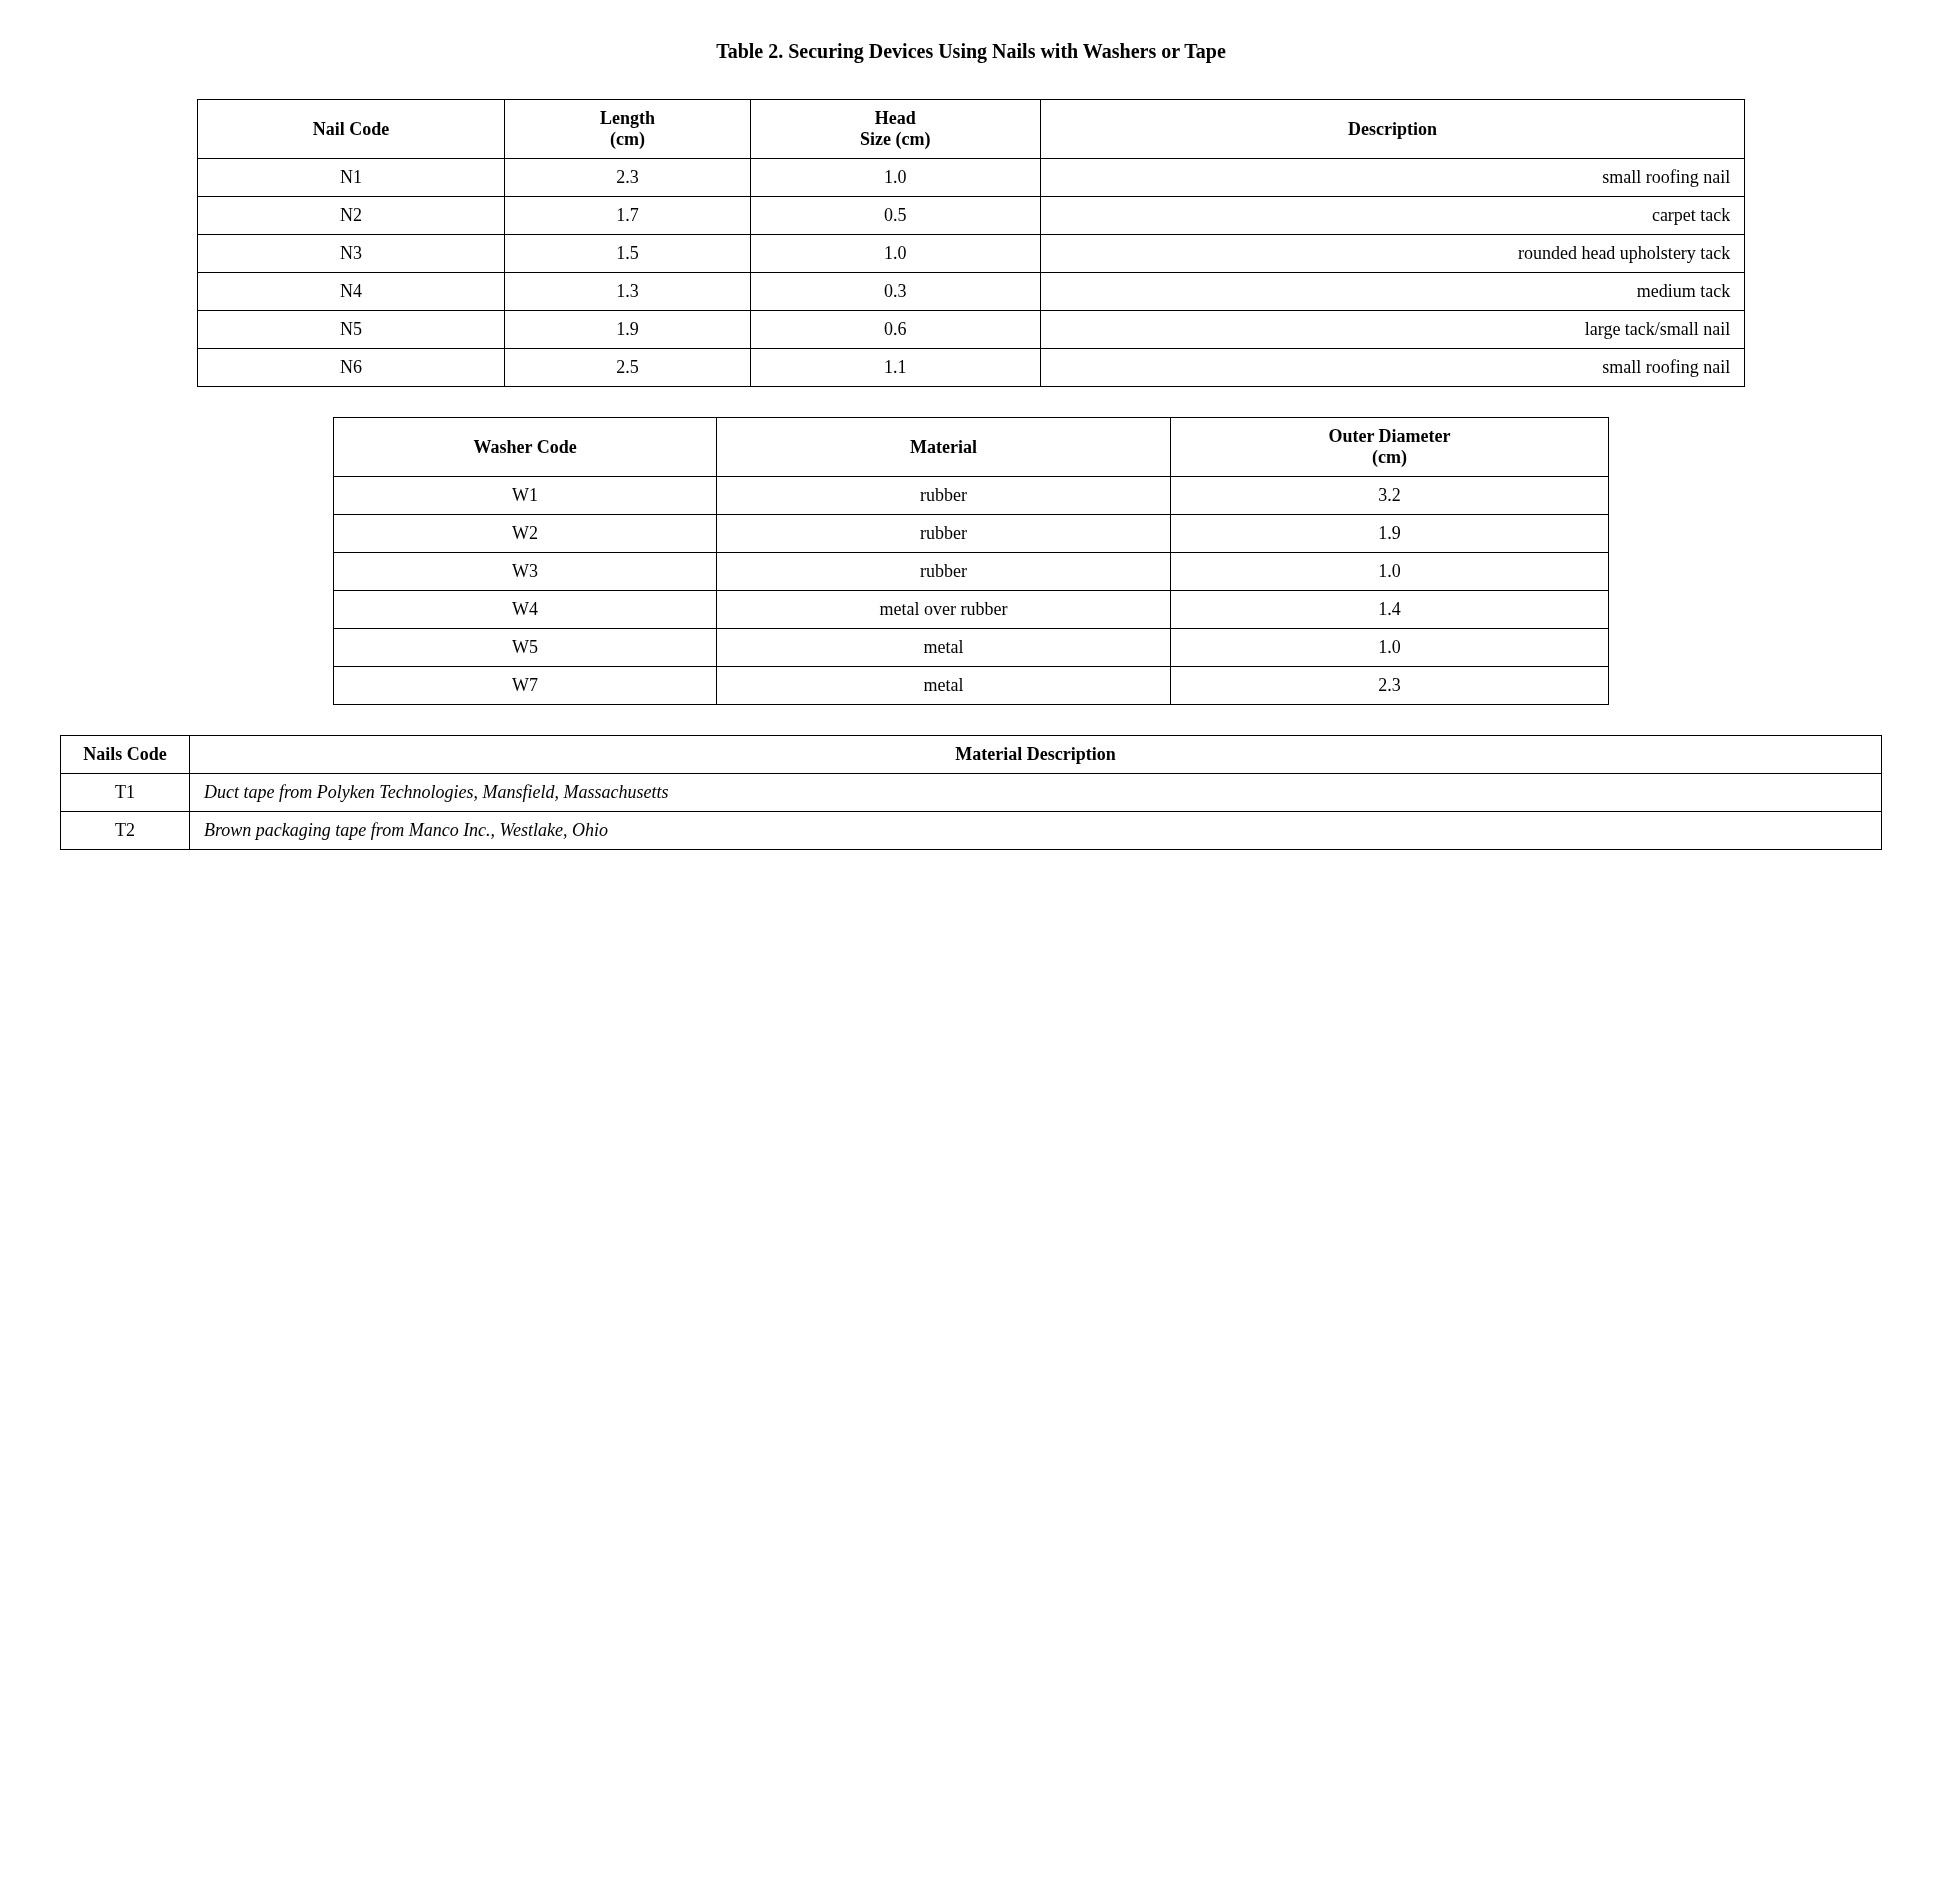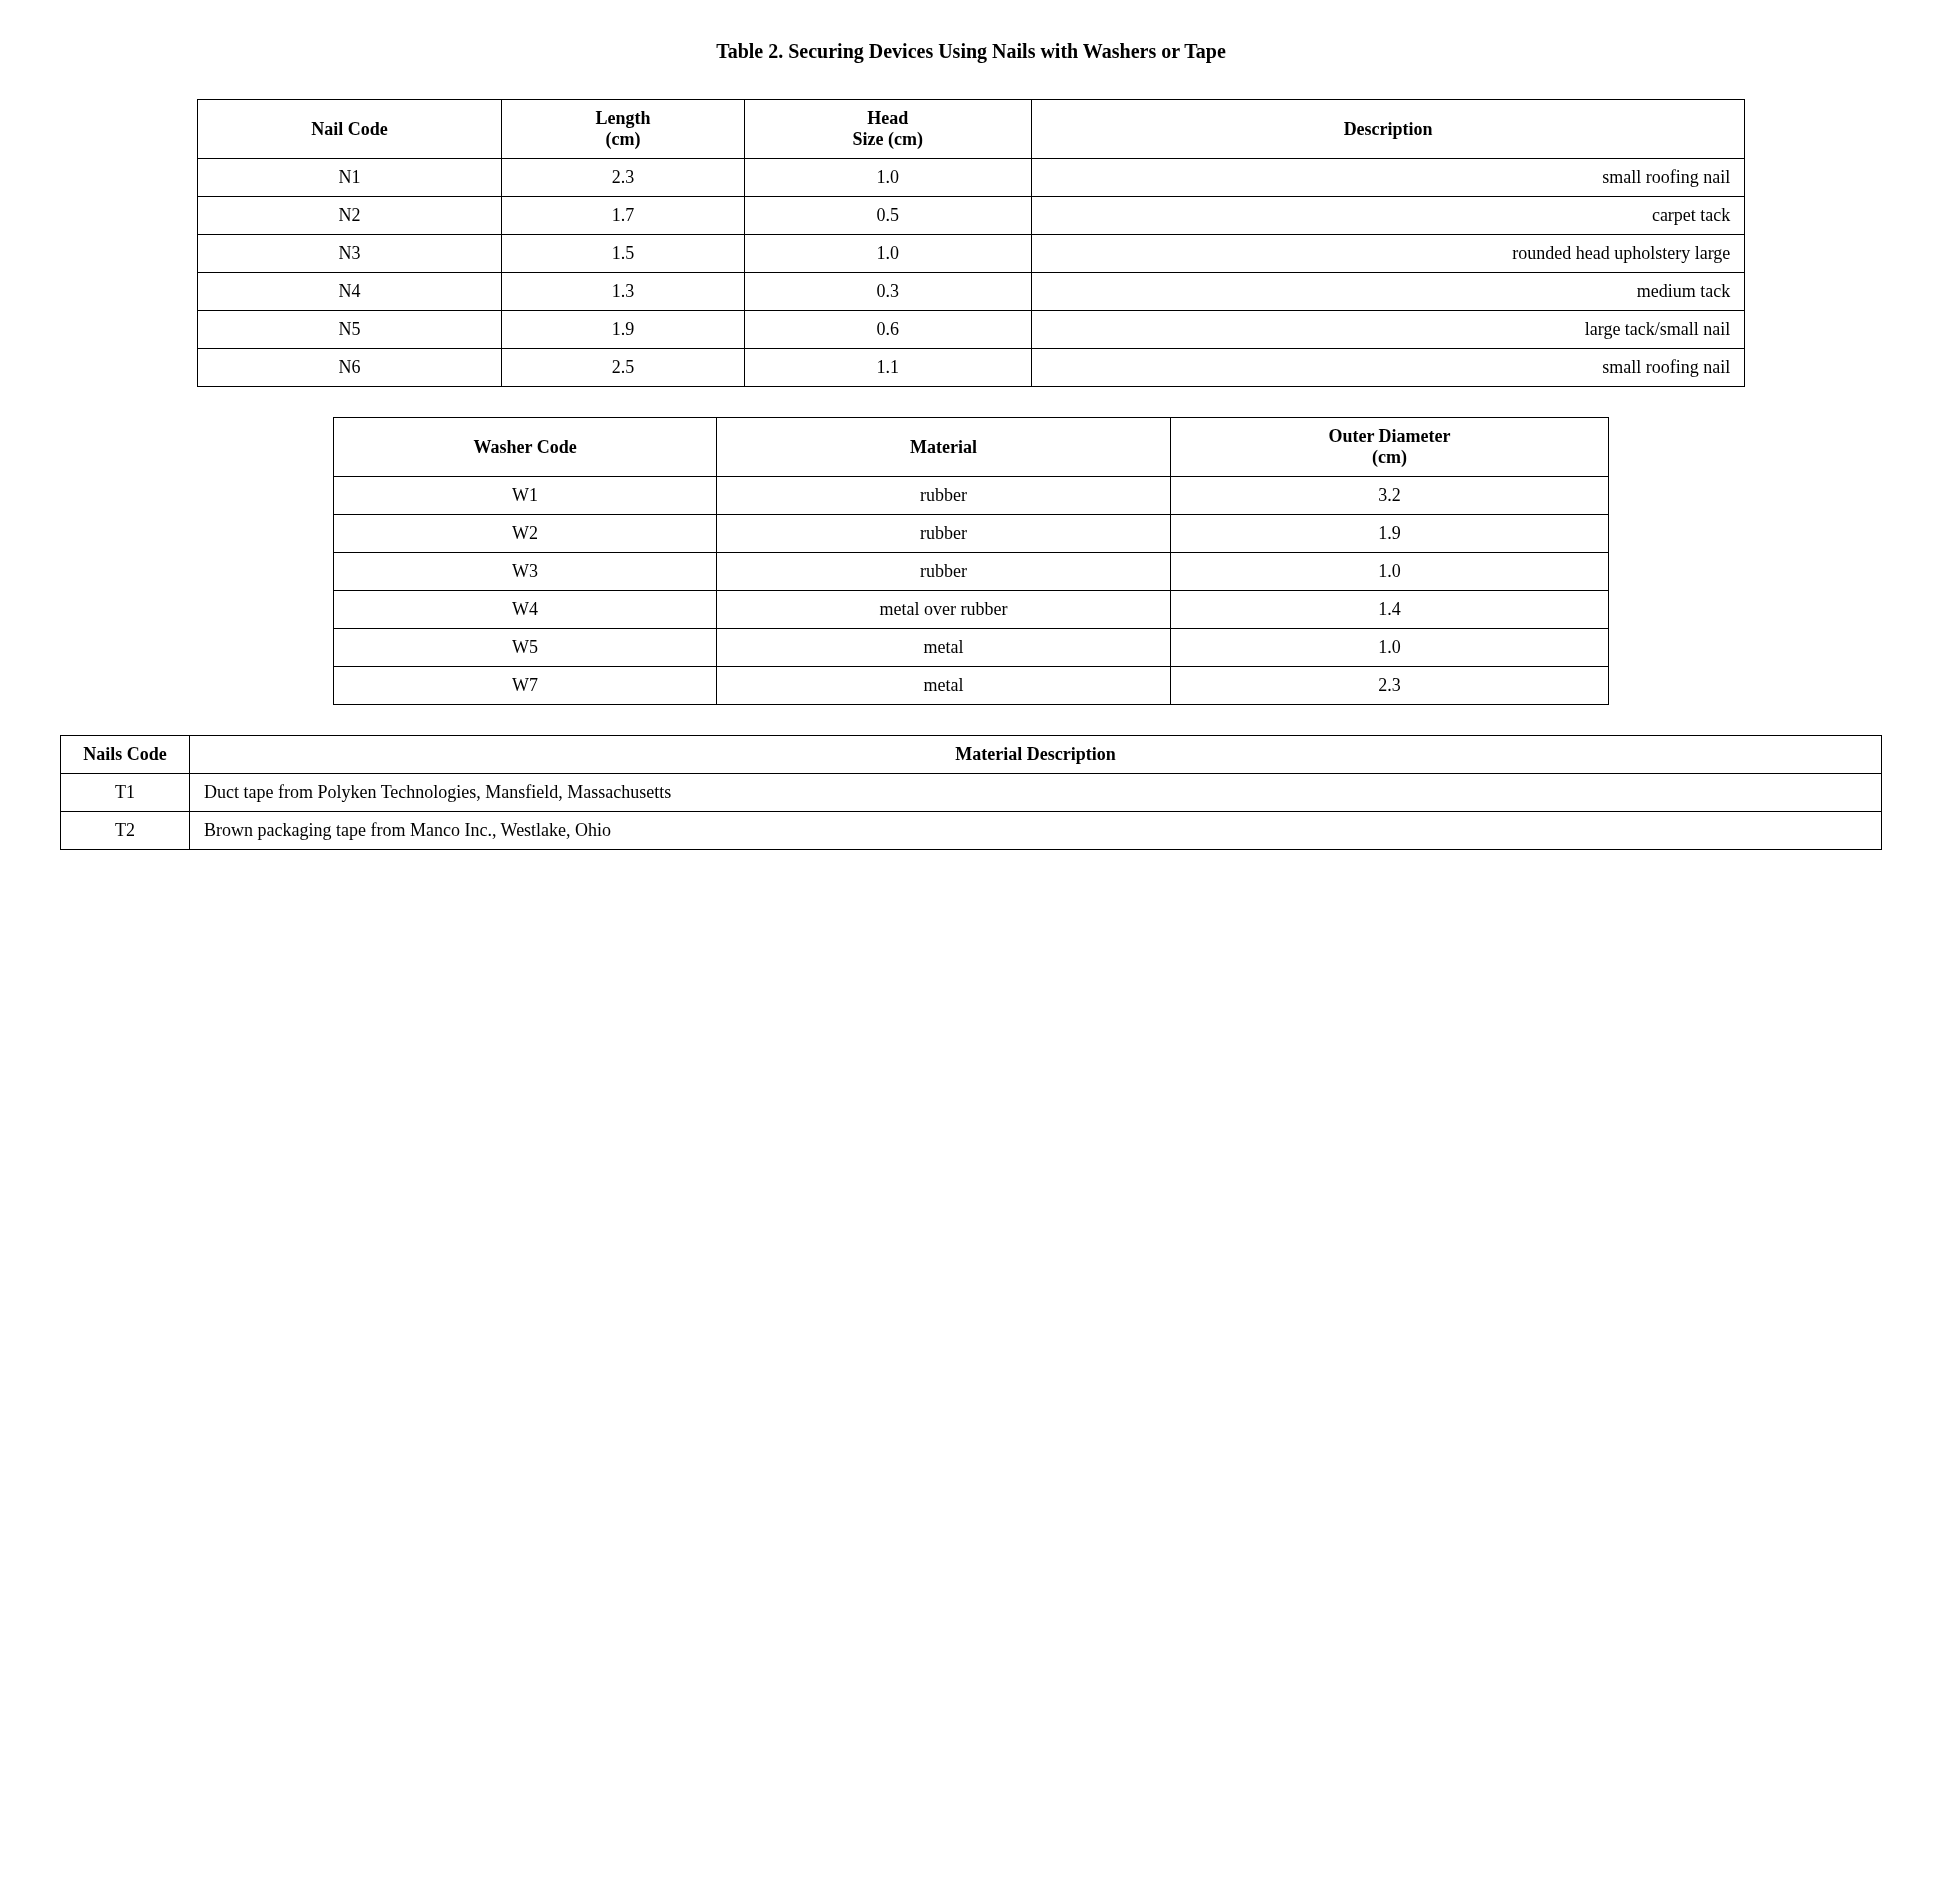--- a/index.html
+++ b/index.html
@@ -48,20 +48,21 @@
       text-align: right;
     }
 
     .tape-table th:first-child,
     .tape-table td:first-child {
       width: 129px;
     }
 
     .tape-table td.desc-cell {
       text-align: left;
+      font-style: italic;
     }
 
     .nail-table {
       width: 85%;
       margin-left: auto;
       margin-right: auto;
     }
 
     .washer-table {
       width: 70%;
@@ -98,21 +99,21 @@
         <tr>
       <td>N2</td>
       <td>1.7</td>
       <td>0.5</td>
       <td class="description-col">carpet tack</td>
     </tr>
         <tr>
       <td>N3</td>
       <td>1.5</td>
       <td>1.0</td>
-      <td class="description-col">rounded head upholstery large</td>
+      <td class="description-col">rounded head upholstery tack</td>
     </tr>
         <tr>
       <td>N4</td>
       <td>1.3</td>
       <td>0.3</td>
       <td class="description-col">medium tack</td>
     </tr>
         <tr>
       <td>N5</td>
       <td>1.9</td>

